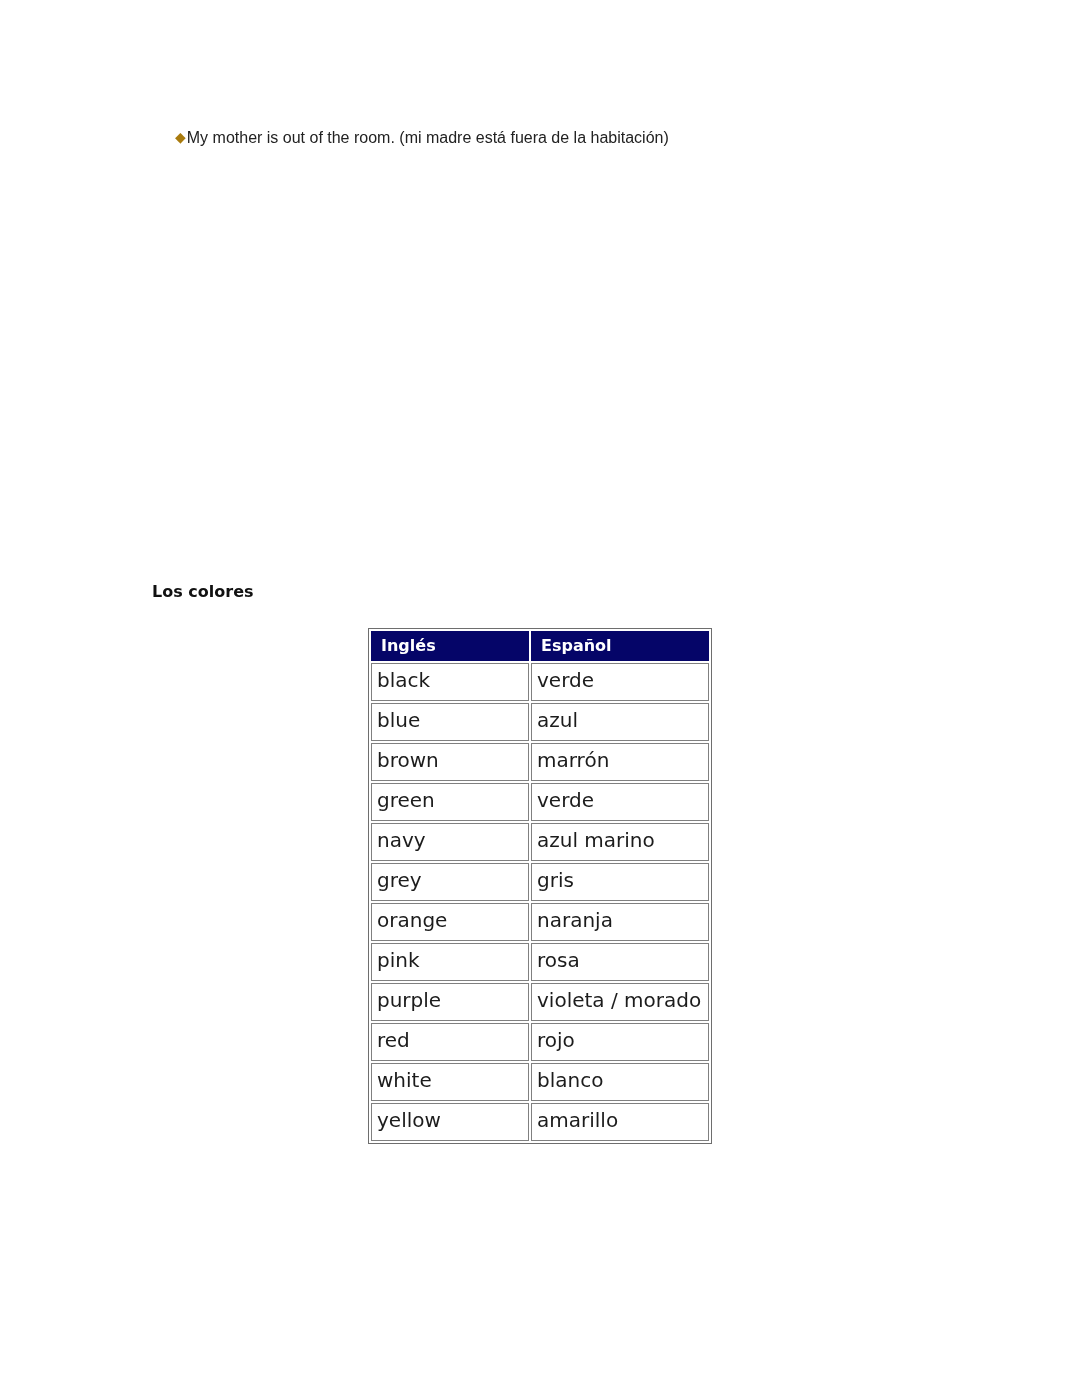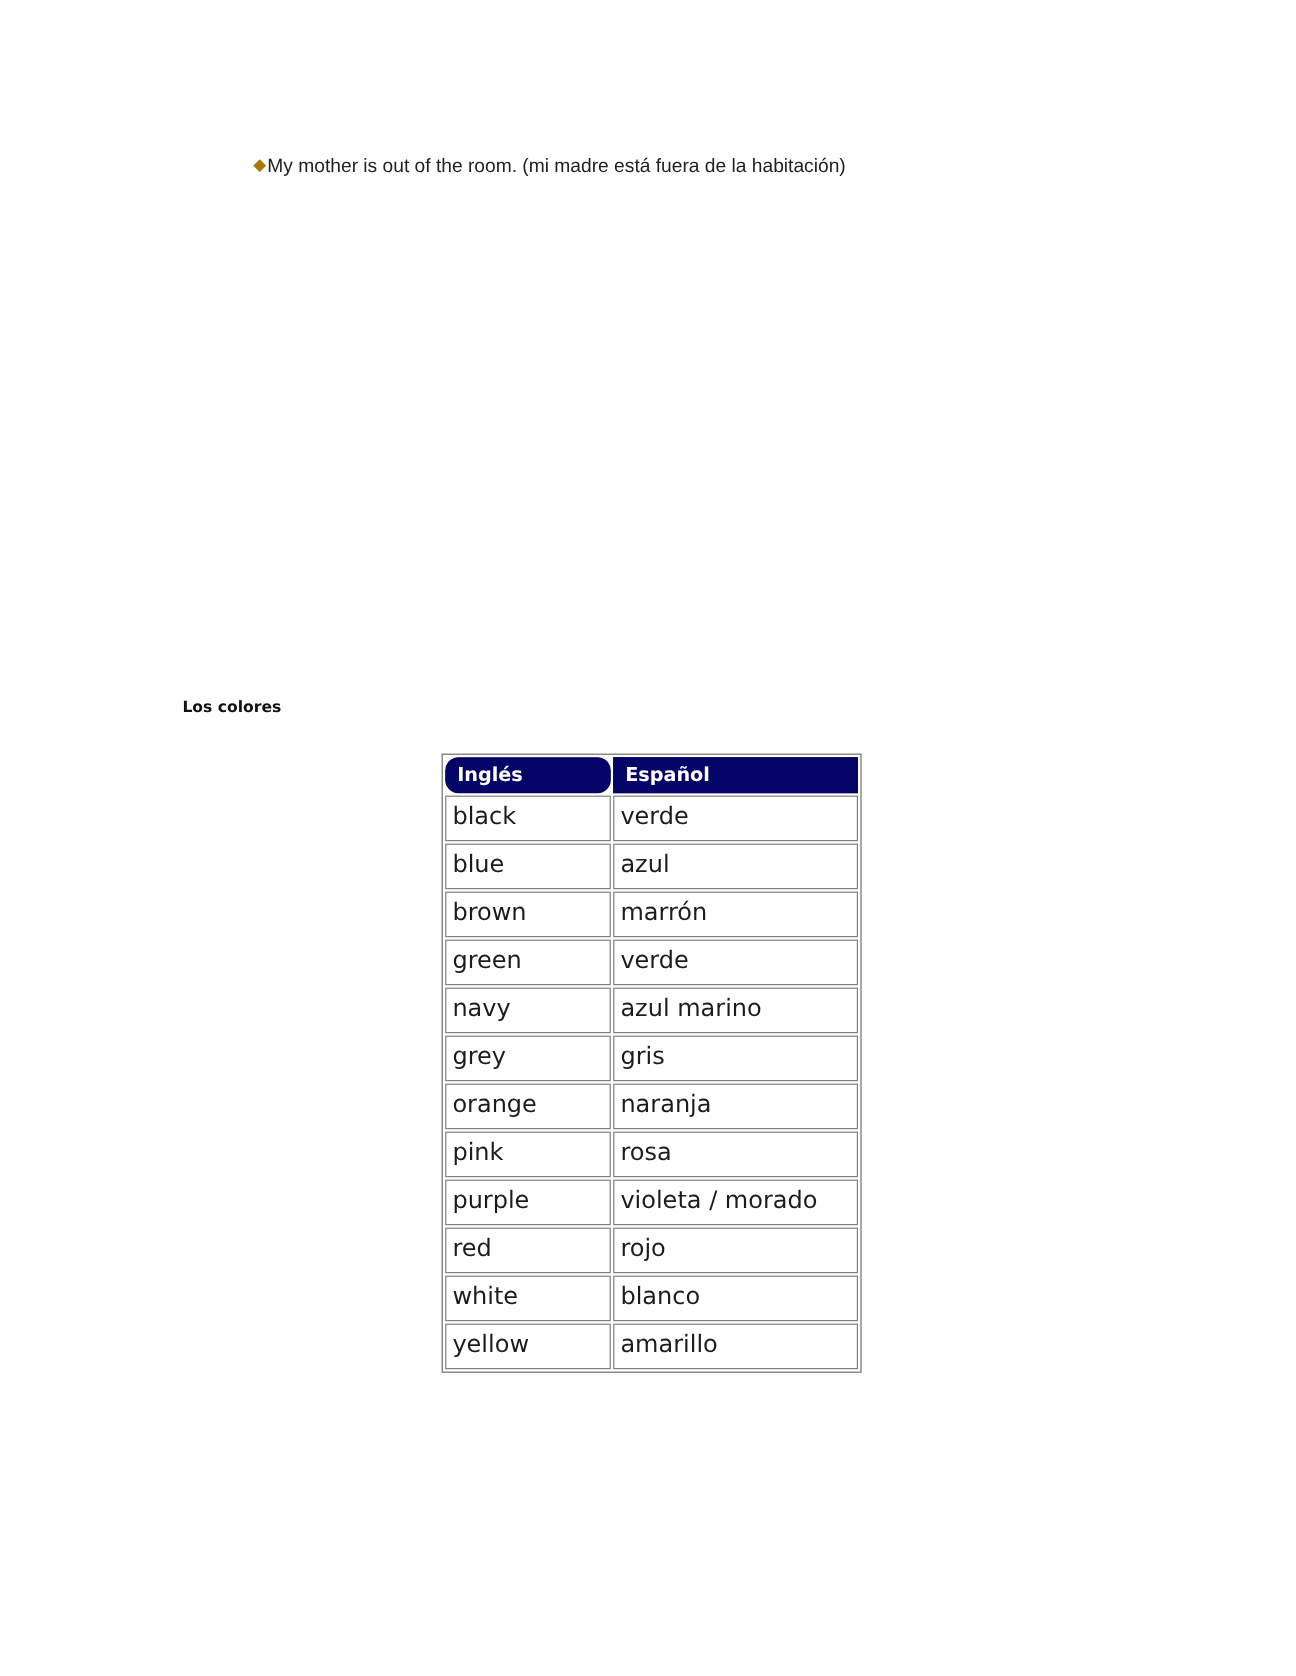--- a/index.html
+++ b/index.html
@@ -22,37 +22,36 @@
   
   .bullet-line {
     position: absolute;
     left: 175px;
     top: 127px;
     font-family: "Liberation Sans", sans-serif;
     font-size: 16px;
     line-height: 21px;
     color: #222222;
     white-space: nowrap;
-    margin-left: 36px;
   }
   .bullet-diamond {
     color: #a97b0e;
     font-size: 14px;
     margin-right: 1px;
     vertical-align: 1px;
   }
 
   
   .section-heading {
     position: absolute;
     left: 152px;
     top: 582px;
     font-family: "DejaVu Sans", sans-serif;
     font-weight: bold;
-    font-size: 13px;
+    font-size: 16px;
     color: #111111;
     text-align: right;
   }
 
   
   .colors-table-wrap {
     position: absolute;
     left: 368px;
     top: 628px;
   }
@@ -64,22 +63,22 @@
   }
   table.colors-table th {
     background: #050568;
     color: #ffffff;
     font-weight: bold;
     font-size: 16px;
     text-align: left;
     padding: 4px 6px 5px 9px;
     border: 1px solid #050568;
   }
-  table.colors-table th.col-en { width: 138px; border-radius: 11px; }
-  table.colors-table th.col-es { width: 204px; }
+  table.colors-table th.col-en { width: 158px; }
+  table.colors-table th.col-es { width: 178px; }
   table.colors-table td {
     border: 1px solid #808080;
     font-size: 20px;
     color: #1c1c1c;
     padding: 4px 6px 8px 5px;
     background: #ffffff;
   }
 </style>
 </head>
 <body>

